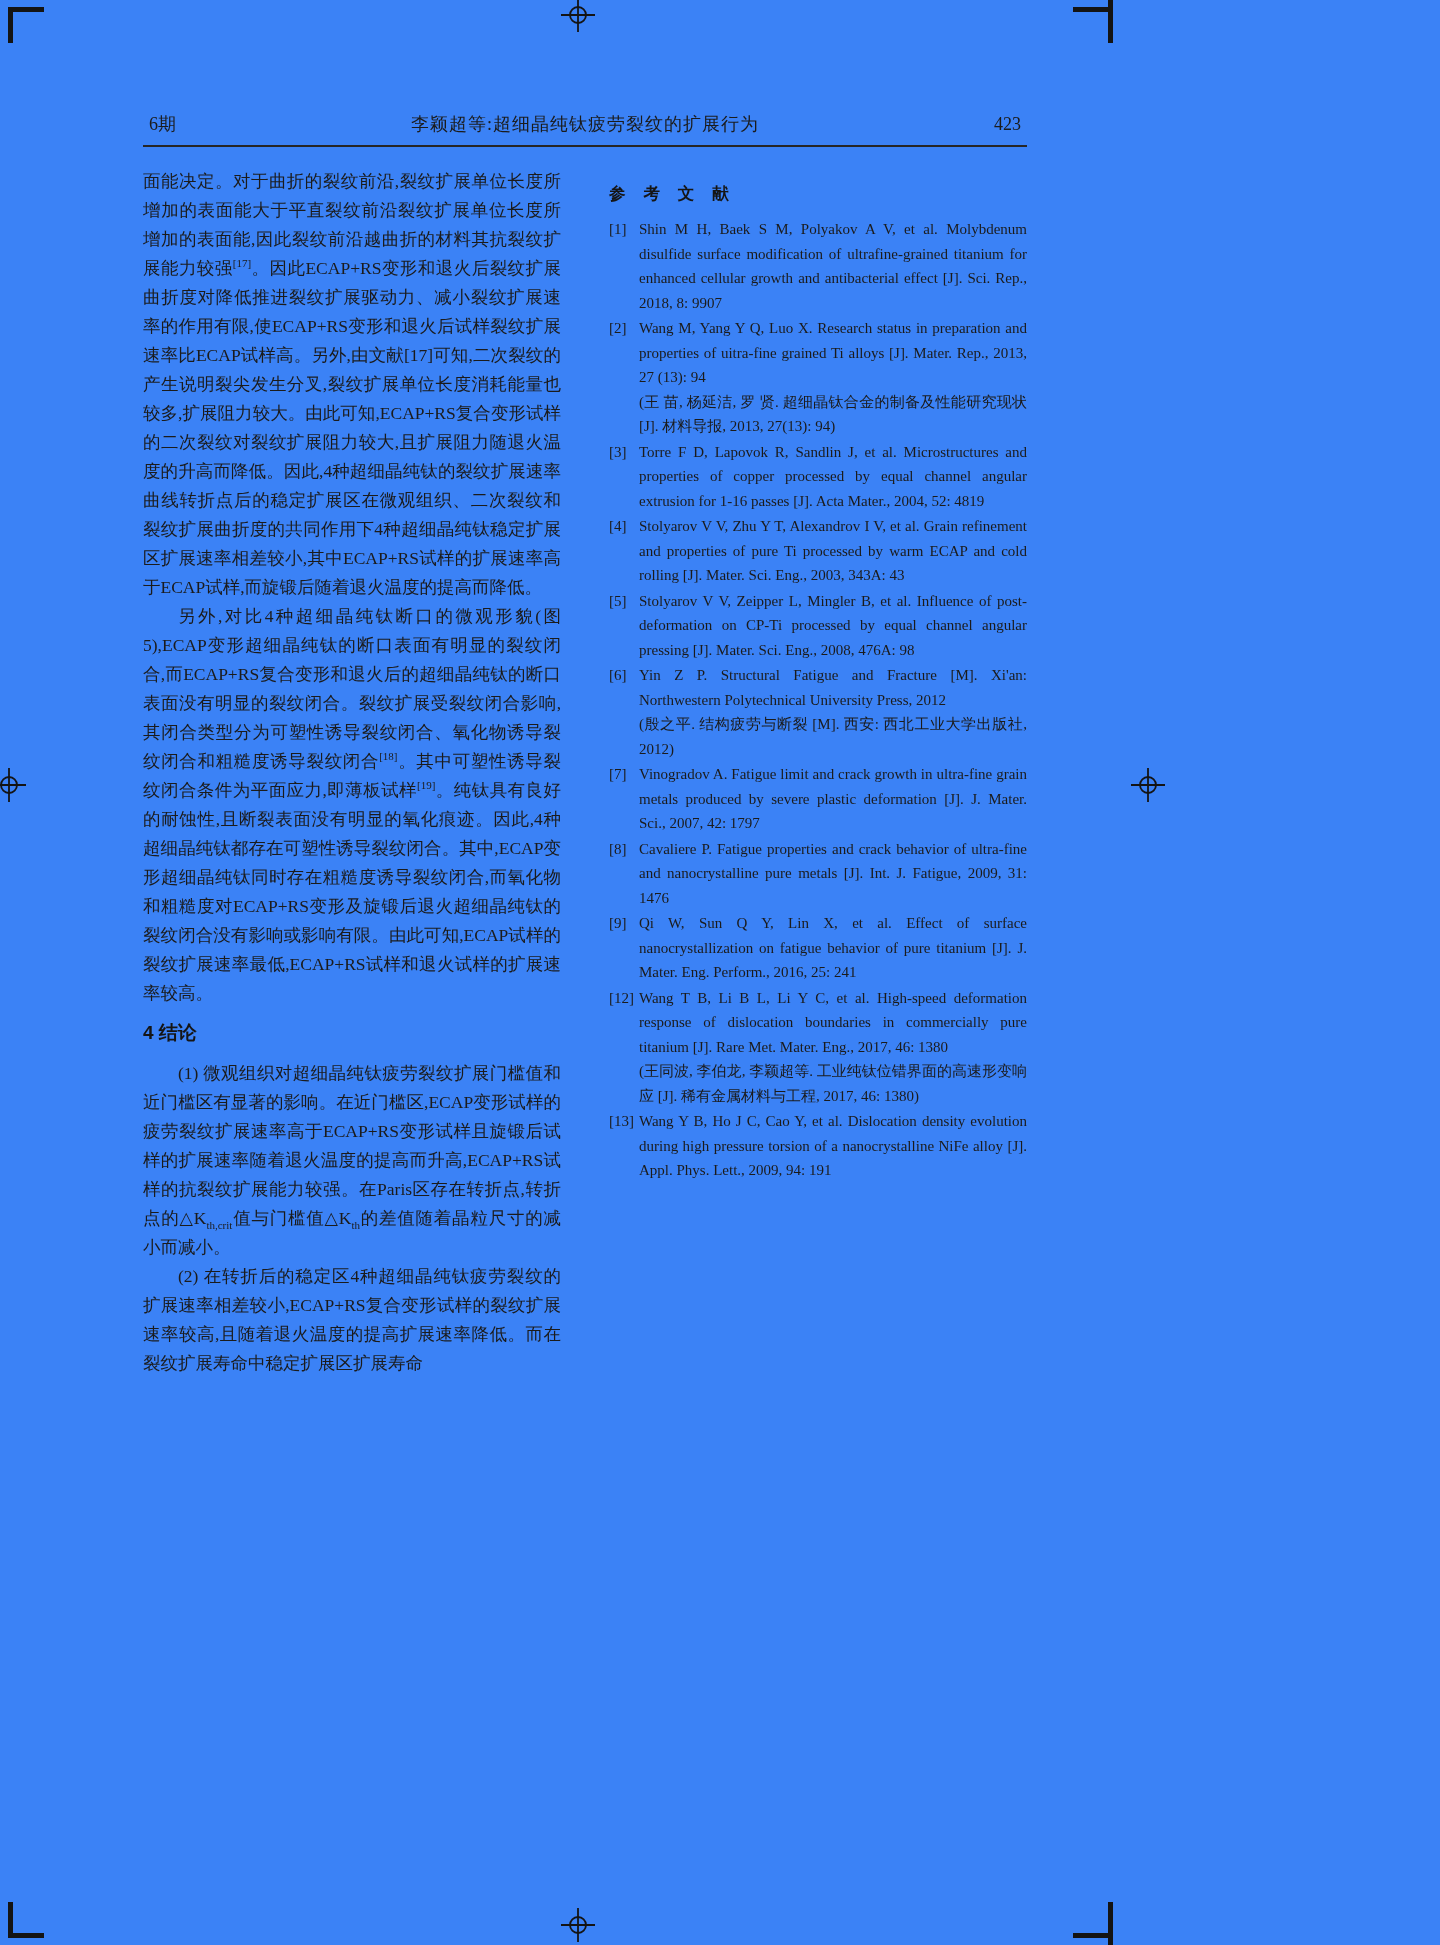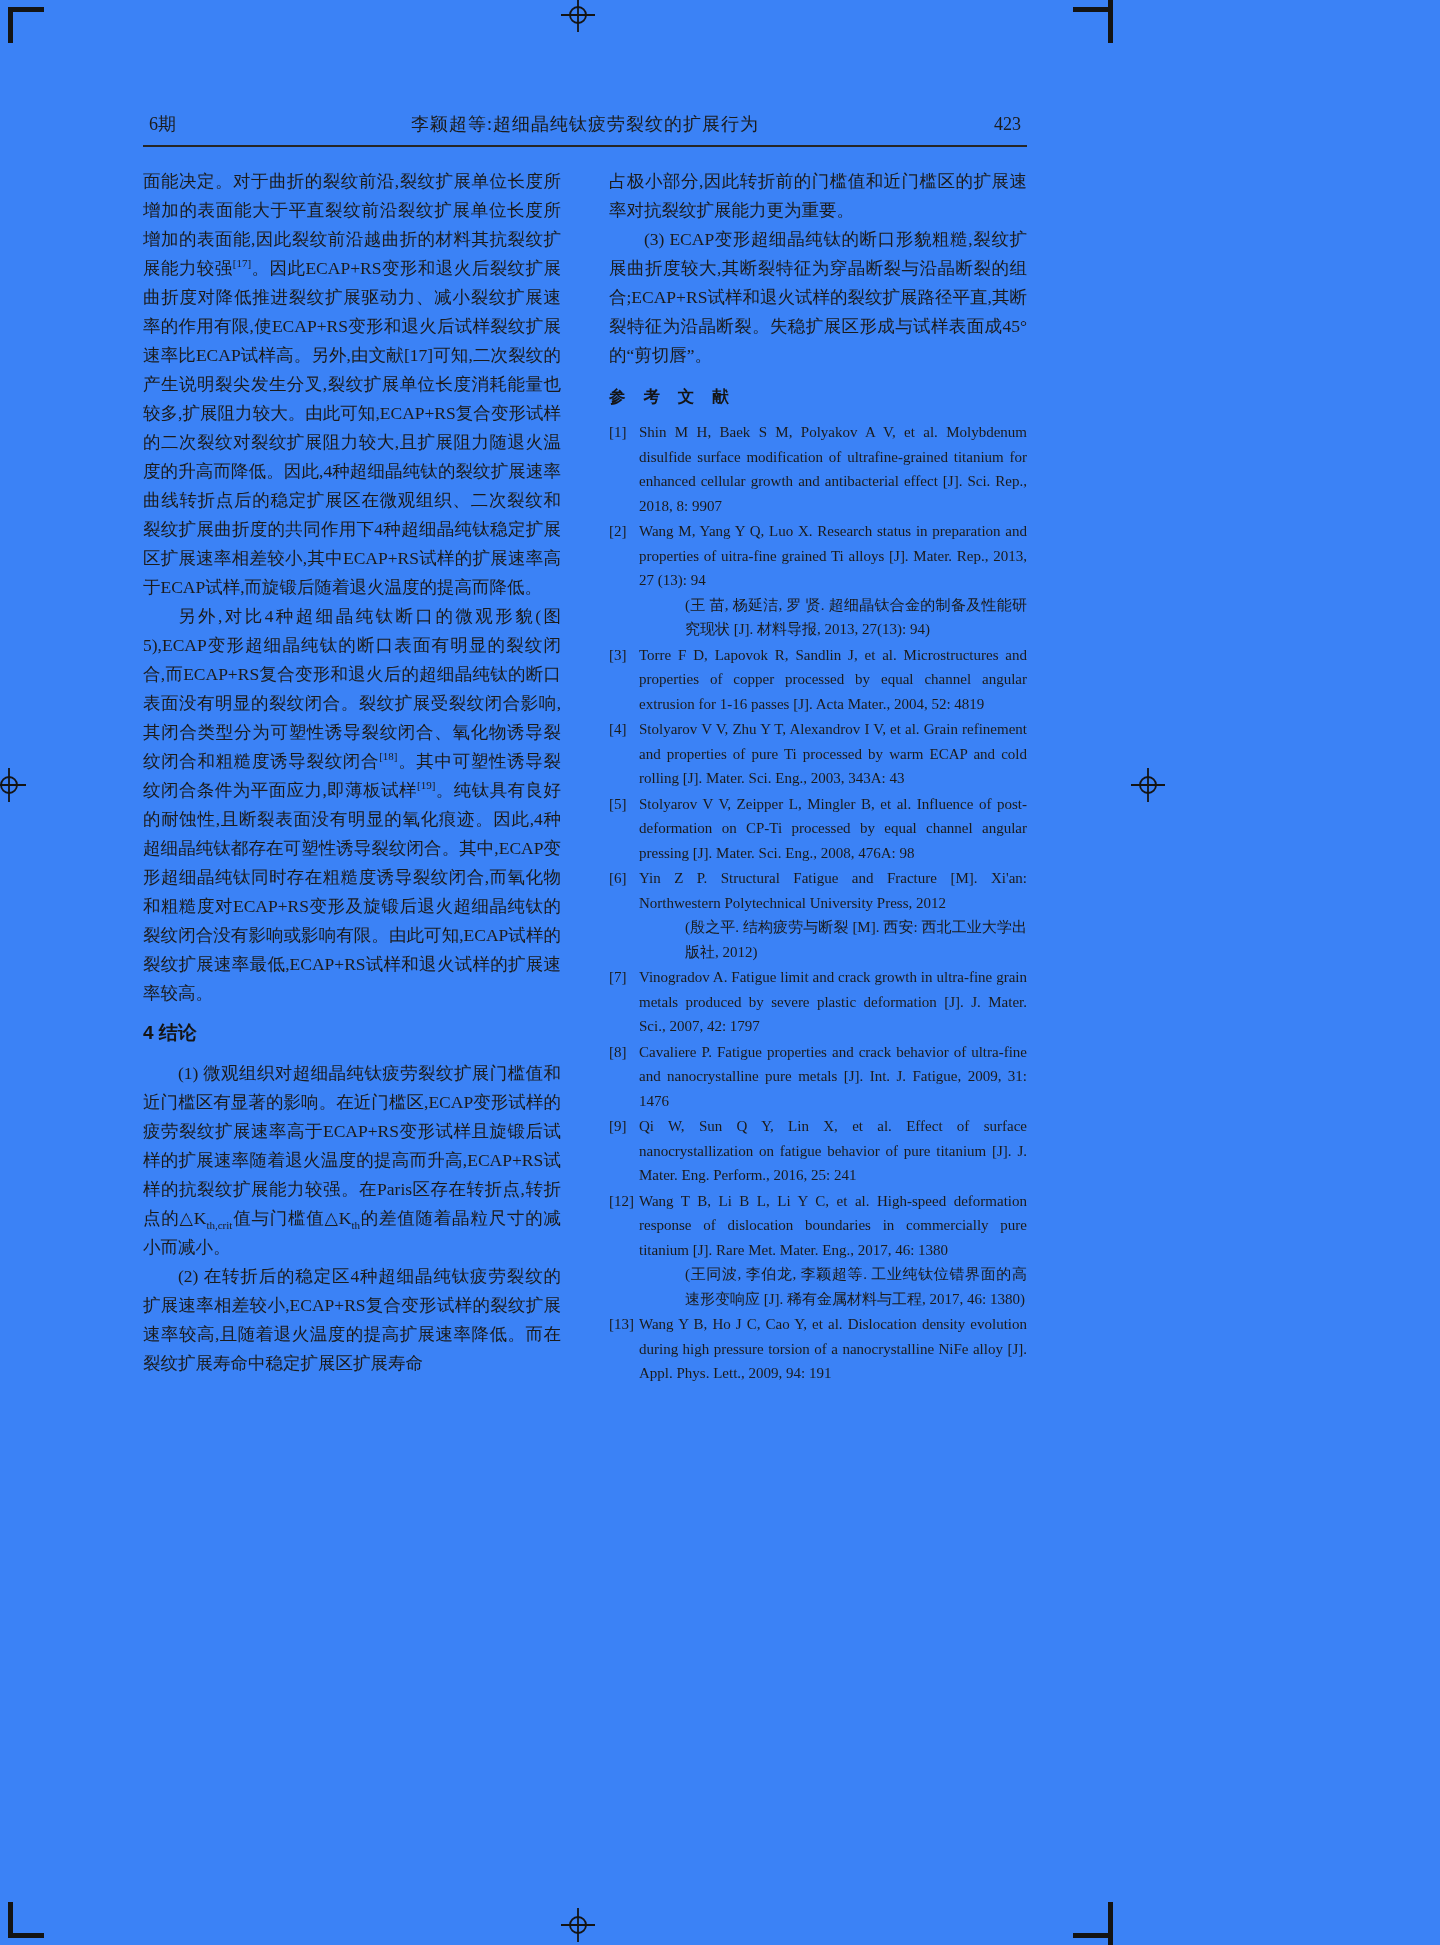--- a/index.html
+++ b/index.html
@@ -23,21 +23,21 @@
   .para.indent{text-indent:2em;}
   sup{font-size:11px;line-height:0;}
   sub{font-size:11px;line-height:0;}
   h2.conclusion-heading{font-family:"Liberation Sans","DejaVu Sans",sans-serif;
       font-size:19px;font-weight:bold;margin:12px 0 13px 0;color:#151515;}
   h3.refs-heading{font-family:Liberation Mono, monospace;
       font-size:16.5px;font-weight:bold;margin:16px 0 12px 0;letter-spacing:4px;color:#151515;}
   .ref-list{list-style:none;margin:0;padding:0;font-size:15px;line-height:24.5px;}
   .ref-list li{position:relative;padding-left:30px;text-align:justify;margin:0 0 1px 0;}
   .ref-num{position:absolute;left:0;top:0;}
-  .ref-note{text-align:justify;margin-left:46px;}
+  .ref-note{text-align:justify;}
 </style>
 </head>
 <body>
 
 <div class="page">
 
   <div class="bar" style="left:8px;top:7px;width:36px;height:5px;"></div>
   <div class="bar" style="left:8px;top:7px;width:5px;height:36px;"></div>
   <div class="bar" style="left:1073px;top:7px;width:36px;height:5px;"></div>
   <div class="bar" style="left:1108px;top:0px;width:5px;height:43px;"></div>
@@ -92,24 +92,20 @@
             <p class="para indent">另外,对比4种超细晶纯钛断口的微观形貌(图5),ECAP变形超细晶纯钛的断口表面有明显的裂纹闭合,而ECAP+RS复合变形和退火后的超细晶纯钛的断口表面没有明显的裂纹闭合。裂纹扩展受裂纹闭合影响,其闭合类型分为可塑性诱导裂纹闭合、氧化物诱导裂纹闭合和粗糙度诱导裂纹闭合<sup>[18]</sup>。其中可塑性诱导裂纹闭合条件为平面应力,即薄板试样<sup>[19]</sup>。纯钛具有良好的耐蚀性,且断裂表面没有明显的氧化痕迹。因此,4种超细晶纯钛都存在可塑性诱导裂纹闭合。其中,ECAP变形超细晶纯钛同时存在粗糙度诱导裂纹闭合,而氧化物和粗糙度对ECAP+RS变形及旋锻后退火超细晶纯钛的裂纹闭合没有影响或影响有限。由此可知,ECAP试样的裂纹扩展速率最低,ECAP+RS试样和退火试样的扩展速率较高。</p>
           </div>
         <h2 class="conclusion-heading">4 结论</h2>
         <div id="left-paras-b">
             <p class="para indent">(1) 微观组织对超细晶纯钛疲劳裂纹扩展门槛值和近门槛区有显著的影响。在近门槛区,ECAP变形试样的疲劳裂纹扩展速率高于ECAP+RS变形试样且旋锻后试样的扩展速率随着退火温度的提高而升高,ECAP+RS试样的抗裂纹扩展能力较强。在Paris区存在转折点,转折点的△K<sub>th,crit</sub>值与门槛值△K<sub>th</sub>的差值随着晶粒尺寸的减小而减小。</p>
             <p class="para indent">(2) 在转折后的稳定区4种超细晶纯钛疲劳裂纹的扩展速率相差较小,ECAP+RS复合变形试样的裂纹扩展速率较高,且随着退火温度的提高扩展速率降低。而在裂纹扩展寿命中稳定扩展区扩展寿命</p>
           </div>
       </div>
 
       <div class="col">
-        <div id="right-paras">
-            <p class="para">占极小部分,因此转折前的门槛值和近门槛区的扩展速率对抗裂纹扩展能力更为重要。</p>
-            <p class="para indent">(3) ECAP变形超细晶纯钛的断口形貌粗糙,裂纹扩展曲折度较大,其断裂特征为穿晶断裂与沿晶断裂的组合;ECAP+RS试样和退火试样的裂纹扩展路径平直,其断裂特征为沿晶断裂。失稳扩展区形成与试样表面成45°的“剪切唇”。</p>
-          </div>
         <h3 class="refs-heading">参 考 文 献</h3>
         <ol class="ref-list" id="ref-list">
             <li><span class="ref-num">[1]</span><span class="ref-text">Shin M H, Baek S M, Polyakov A V, et al. Molybdenum disulfide surface modification of ultrafine-grained titanium for enhanced cellular growth and antibacterial effect [J]. Sci. Rep., 2018, 8: 9907</span></li>
             <li><span class="ref-num">[2]</span><span class="ref-text">Wang M, Yang Y Q, Luo X. Research status in preparation and properties of uitra-fine grained Ti alloys [J]. Mater. Rep., 2013, 27 (13): 94</span><div class="ref-note">(王 苗, 杨延洁, 罗 贤. 超细晶钛合金的制备及性能研究现状 [J]. 材料导报, 2013, 27(13): 94)</div></li>
             <li><span class="ref-num">[3]</span><span class="ref-text">Torre F D, Lapovok R, Sandlin J, et al. Microstructures and properties of copper processed by equal channel angular extrusion for 1-16 passes [J]. Acta Mater., 2004, 52: 4819</span></li>
             <li><span class="ref-num">[4]</span><span class="ref-text">Stolyarov V V, Zhu Y T, Alexandrov I V, et al. Grain refinement and properties of pure Ti processed by warm ECAP and cold rolling [J]. Mater. Sci. Eng., 2003, 343A: 43</span></li>
             <li><span class="ref-num">[5]</span><span class="ref-text">Stolyarov V V, Zeipper L, Mingler B, et al. Influence of post-deformation on CP-Ti processed by equal channel angular pressing [J]. Mater. Sci. Eng., 2008, 476A: 98</span></li>
             <li><span class="ref-num">[6]</span><span class="ref-text">Yin Z P. Structural Fatigue and Fracture [M]. Xi'an: Northwestern Polytechnical University Press, 2012</span><div class="ref-note">(殷之平. 结构疲劳与断裂 [M]. 西安: 西北工业大学出版社, 2012)</div></li>
             <li><span class="ref-num">[7]</span><span class="ref-text">Vinogradov A. Fatigue limit and crack growth in ultra-fine grain metals produced by severe plastic deformation [J]. J. Mater. Sci., 2007, 42: 1797</span></li>
             <li><span class="ref-num">[8]</span><span class="ref-text">Cavaliere P. Fatigue properties and crack behavior of ultra-fine and nanocrystalline pure metals [J]. Int. J. Fatigue, 2009, 31: 1476</span></li>

